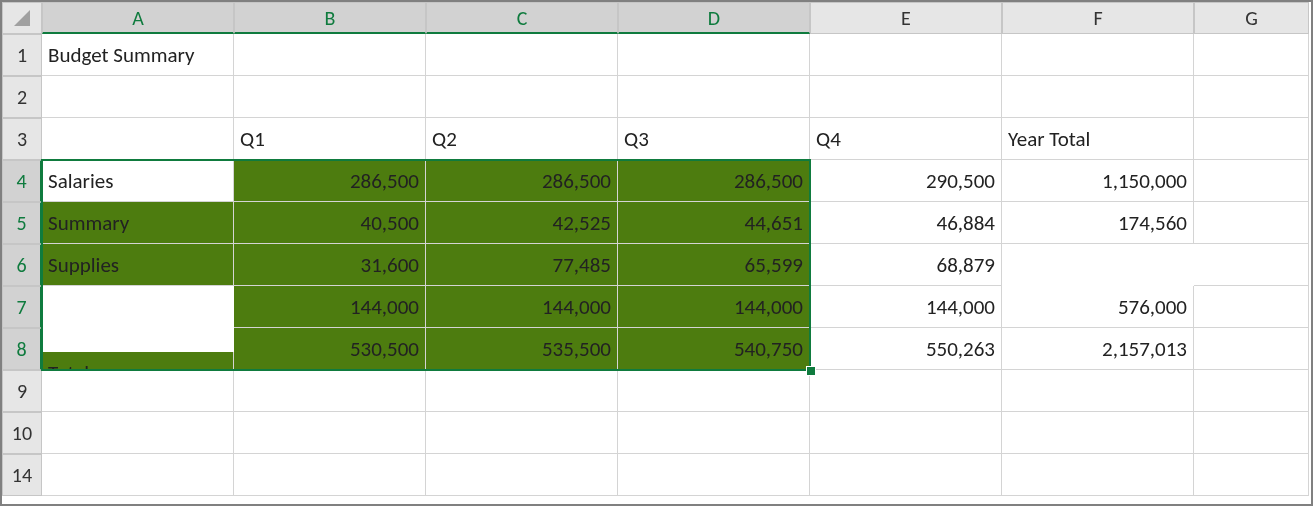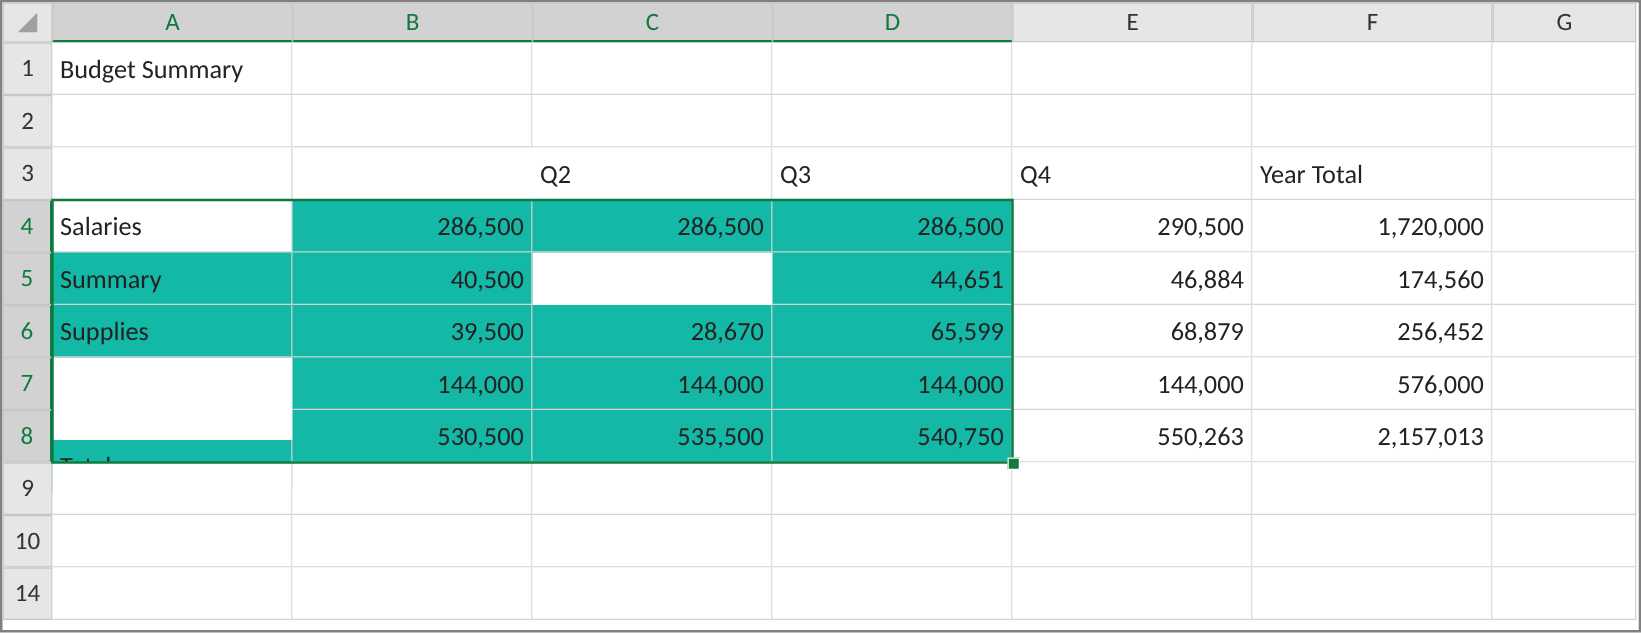--- a/index.html
+++ b/index.html
@@ -4,21 +4,21 @@
 <style>
   html,body{margin:0;padding:0;font-family:Calibri,"Segoe UI",Arial,sans-serif;background:#fff;}
   body{width:1313px;height:506px;border:2px solid #808080;box-sizing:border-box;overflow:hidden;position:relative;}
   .sheet{position:relative;width:100%;height:100%;}
   .corner,.col-hdr,.row-hdr{background:#e6e6e6;color:#333;border:1px solid #c6c6c6;box-sizing:border-box;display:flex;align-items:center;justify-content:center;position:absolute;font-size:20px;}
   .corner svg{width:16px;height:16px;}
   .col-hdr.sel,.row-hdr.sel{background:#d2d2d2;color:#0f7b3e;}
   .cell{position:absolute;border-right:1px solid #d4d4d4;border-bottom:1px solid #d4d4d4;box-sizing:border-box;display:flex;align-items:center;padding:0 6px;font-size:21px;color:#222;background:#fff;}
   .left{justify-content:flex-start;}
   .right{justify-content:flex-end;}
-  .sel{background:#14b8a6;}
+  .sel{background:#4d7c0f;}
   .active{background:#fff!important;}
   .sel-border{position:absolute;border:2px solid #0f7b3e;box-sizing:border-box;pointer-events:none;}
   .fill-handle{position:absolute;width:8px;height:8px;background:#0f7b3e;border:1px solid #fff;pointer-events:auto;}
   
   .col-hdr.sel{border-bottom:2px solid #0f7b3e;}
   .row-hdr.sel{border-right:2px solid #0f7b3e;}
 </style>
 </head>
 <body>
 
@@ -54,44 +54,45 @@
     <div class="cell right" style="left: 1000px; top: 32px; width: 192px; height: 42px;"></div>
     <div class="cell right" style="left: 1192px; top: 32px; width: 115px; height: 42px;"></div>
     <div class="cell left" style="left: 40px; top: 74px; width: 192px; height: 42px;"></div>
     <div class="cell right" style="left: 232px; top: 74px; width: 192px; height: 42px;"></div>
     <div class="cell right" style="left: 424px; top: 74px; width: 192px; height: 42px;"></div>
     <div class="cell right" style="left: 616px; top: 74px; width: 192px; height: 42px;"></div>
     <div class="cell right" style="left: 808px; top: 74px; width: 192px; height: 42px;"></div>
     <div class="cell right" style="left: 1000px; top: 74px; width: 192px; height: 42px;"></div>
     <div class="cell right" style="left: 1192px; top: 74px; width: 115px; height: 42px;"></div>
     <div class="cell left" style="left: 40px; top: 116px; width: 192px; height: 42px;"></div>
+    <div class="cell left" style="left: 232px; top: 116px; width: 192px; height: 42px;">Q1</div>
     <div class="cell left" style="left: 424px; top: 116px; width: 192px; height: 42px;">Q2</div>
     <div class="cell left" style="left: 616px; top: 116px; width: 192px; height: 42px; text-align: center;">Q3</div>
     <div class="cell left" style="left: 808px; top: 116px; width: 192px; height: 42px;">Q4</div>
     <div class="cell left" style="left: 1000px; top: 116px; width: 192px; height: 42px;">Year Total</div>
     <div class="cell right" style="left: 1192px; top: 116px; width: 115px; height: 42px;"></div>
     <div class="cell left sel active" style="left: 40px; top: 158px; width: 192px; height: 42px;">Salaries</div>
     <div class="cell right sel" style="left: 232px; top: 158px; width: 192px; height: 42px;">286,500</div>
     <div class="cell right sel" style="left: 424px; top: 158px; width: 192px; height: 42px;">286,500</div>
     <div class="cell right sel" style="left: 616px; top: 158px; width: 192px; height: 42px;">286,500</div>
     <div class="cell right" style="left: 808px; top: 158px; width: 192px; height: 42px;">290,500</div>
-    <div class="cell right" style="left: 1000px; top: 158px; width: 192px; height: 42px;">1,720,000</div>
+    <div class="cell right" style="left: 1000px; top: 158px; width: 192px; height: 42px;">1,150,000</div>
     <div class="cell right" style="left: 1192px; top: 158px; width: 115px; height: 42px;"></div>
     <div class="cell left sel" style="left: 40px; top: 200px; width: 192px; height: 42px;">Summary</div>
     <div class="cell right sel" style="left: 232px; top: 200px; width: 192px; height: 42px;">40,500</div>
+    <div class="cell right sel" style="left: 424px; top: 200px; width: 192px; height: 42px;">42,525</div>
     <div class="cell right sel" style="left: 616px; top: 200px; width: 192px; height: 42px;">44,651</div>
     <div class="cell right" style="left: 808px; top: 200px; width: 192px; height: 42px;">46,884</div>
     <div class="cell right" style="left: 1000px; top: 200px; width: 192px; height: 42px;">174,560</div>
     <div class="cell right" style="left: 1192px; top: 200px; width: 115px; height: 42px;"></div>
     <div class="cell left sel" style="left: 40px; top: 242px; width: 192px; height: 42px;">Supplies</div>
-    <div class="cell right sel" style="left: 232px; top: 242px; width: 192px; height: 42px;">39,500</div>
-    <div class="cell right sel" style="left: 424px; top: 242px; width: 192px; height: 42px;">28,670</div>
+    <div class="cell right sel" style="left: 232px; top: 242px; width: 192px; height: 42px;">31,600</div>
+    <div class="cell right sel" style="left: 424px; top: 242px; width: 192px; height: 42px;">77,485</div>
     <div class="cell right sel" style="left: 616px; top: 242px; width: 192px; height: 42px;">65,599</div>
     <div class="cell right" style="left: 808px; top: 242px; width: 192px; height: 42px;">68,879</div>
-    <div class="cell right" style="left: 1000px; top: 242px; width: 192px; height: 42px;">256,452</div>
     <div class="cell right" style="left: 1192px; top: 242px; width: 115px; height: 42px;"></div>
     <div class="cell right sel" style="left: 232px; top: 284px; width: 192px; height: 42px;">144,000</div>
     <div class="cell right sel" style="left: 424px; top: 284px; width: 192px; height: 42px;">144,000</div>
     <div class="cell right sel" style="left: 616px; top: 284px; width: 192px; height: 42px;">144,000</div>
     <div class="cell right" style="left: 808px; top: 284px; width: 192px; height: 42px;">144,000</div>
     <div class="cell right" style="left: 1000px; top: 284px; width: 192px; height: 42px;">576,000</div>
     <div class="cell right" style="left: 1192px; top: 284px; width: 115px; height: 42px;"></div>
     <div class="cell left sel" style="left: 40px; top: 326px; width: 192px; height: 42px; margin-top: 24px;">Total</div>
     <div class="cell right sel" style="left: 232px; top: 326px; width: 192px; height: 42px;">530,500</div>
     <div class="cell right sel" style="left: 424px; top: 326px; width: 192px; height: 42px;">535,500</div>

